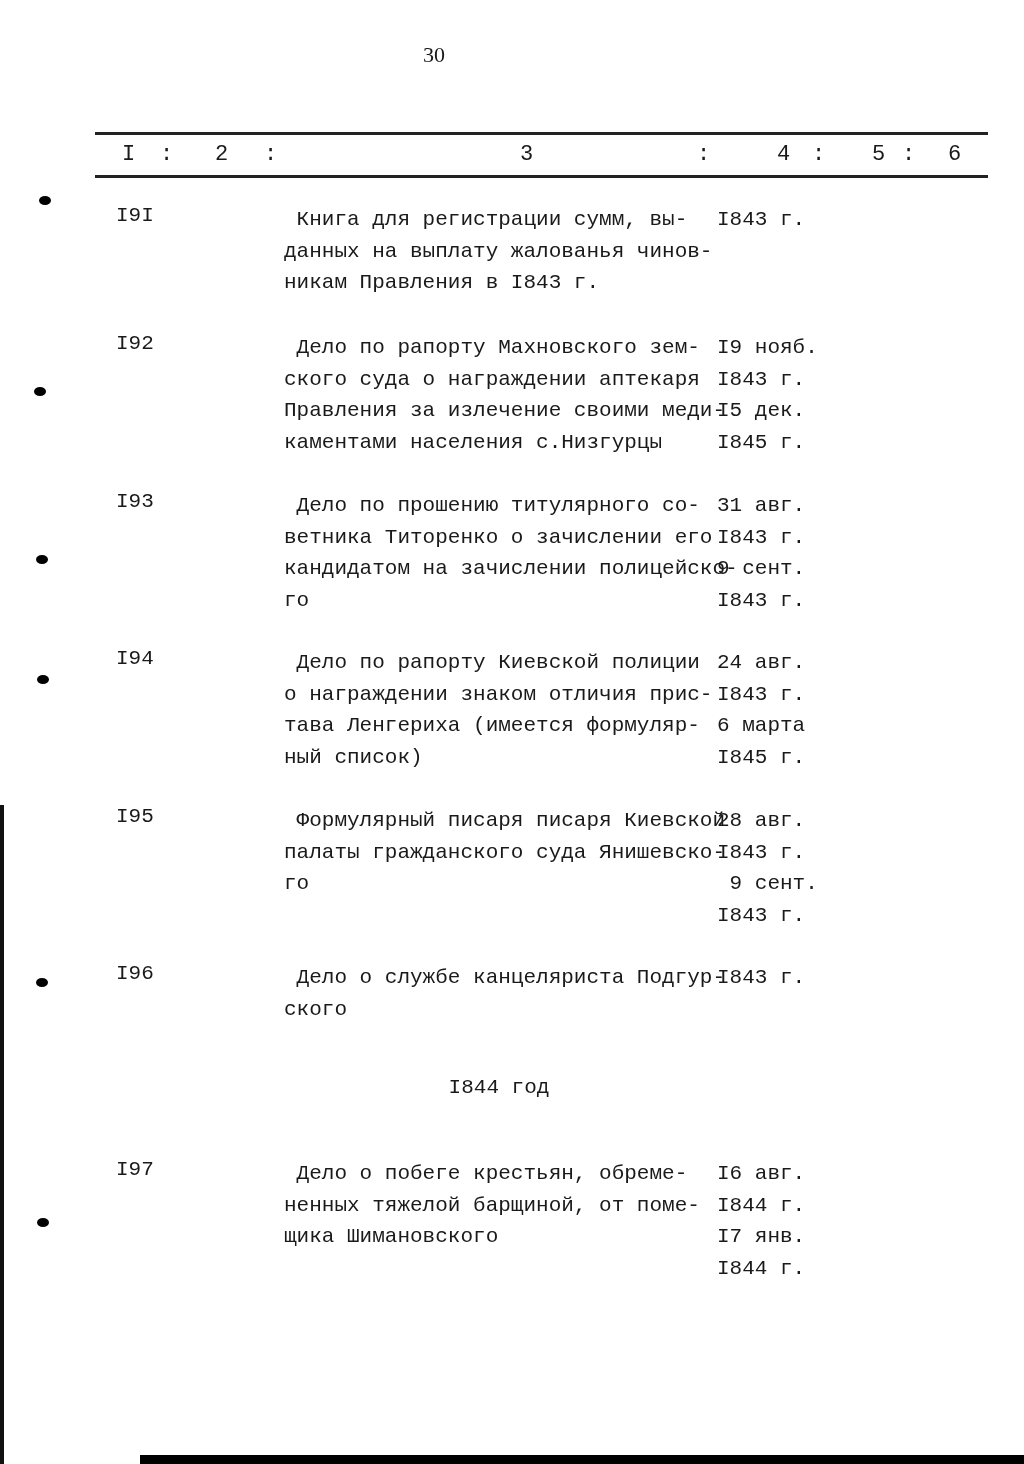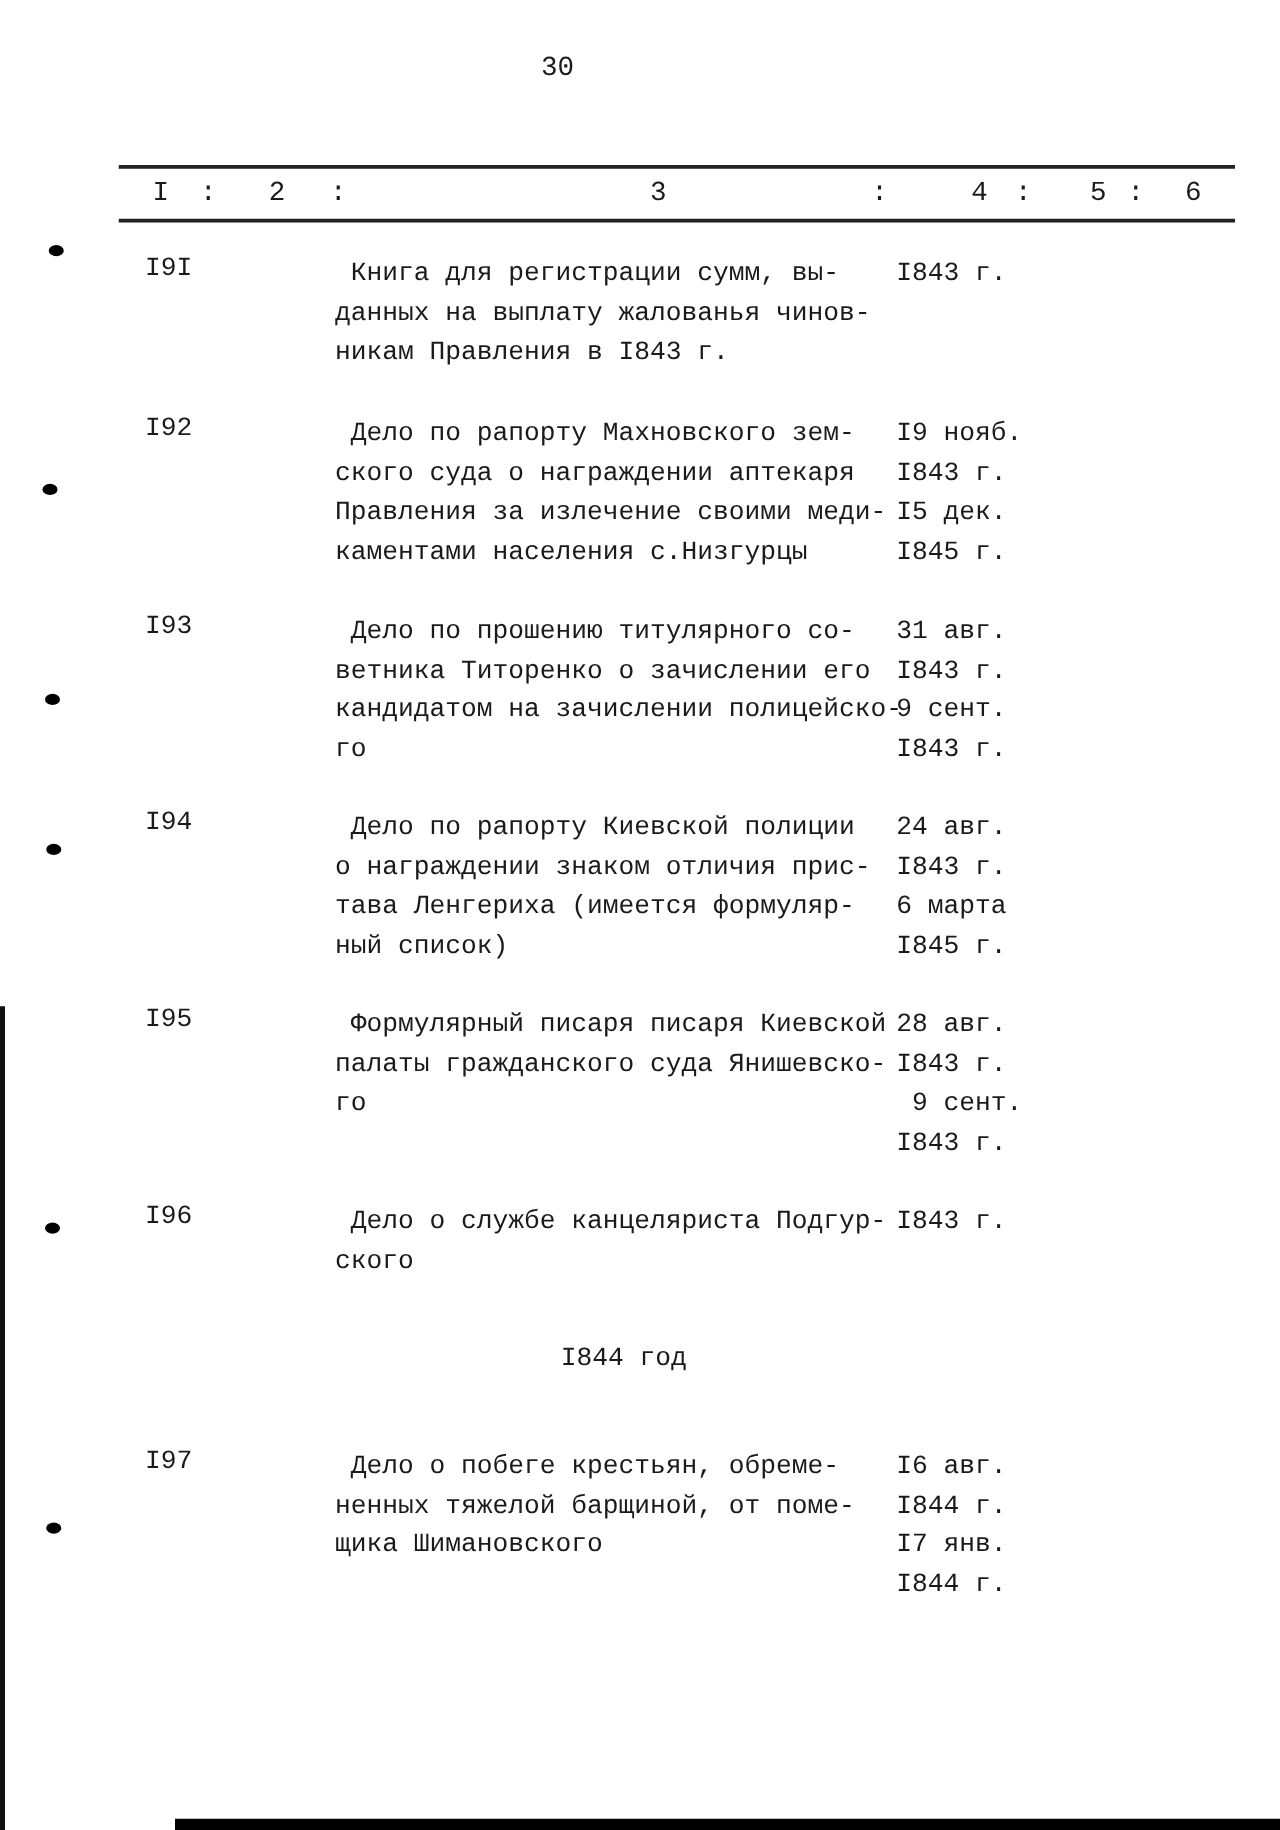--- a/index.html
+++ b/index.html
@@ -1,28 +1,28 @@
 <!DOCTYPE html>
 <html><head>
 <meta charset="utf-8">
 <style>
   html, body { margin: 0; padding: 0; }
   body {
     width: 1024px; height: 1464px; background: #ffffff; position: relative; overflow: hidden;
     font-family: "Liberation Mono", "DejaVu Sans Mono", monospace; color: #1a1a1a;
   }
-  .page-number { position: absolute; top: 42px; left: 12px; width: 868px; text-align: center; font-size: 22px; }
+  .page-number { position: absolute; top: 42px; left: 0; width: 868px; text-align: center; font-size: 22px; font-family: Liberation Serif, serif; }
   .rule { position: absolute; left: 95px; width: 893px; height: 3px; background: #222; }
   .rule.top { top: 132px; }
   .rule.bottom { top: 175px; }
   .header-row { position: absolute; top: 142px; left: 0; width: 1024px; height: 26px; font-size: 22px; }
   .header-row span { position: absolute; }
   .entry { position: absolute; left: 0; width: 1024px; font-size: 21px; }
   .entry .num { position: absolute; left: 116px; top: 0; text-align: center; }
-  .entry .desc { position: absolute; left: 268px; top: 0; white-space: pre; line-height: 31.5px; }
+  .entry .desc { position: absolute; left: 284px; top: 0; white-space: pre; line-height: 31.5px; }
   .entry .dates { position: absolute; left: 717px; top: 0; white-space: pre; line-height: 31.5px; }
   .section-title { position: absolute; top: 1076px; left: 0; width: 1024px; text-align: center; font-size: 21px; padding-left: 0; }
   .section-title span { position: relative; left: -13px; }
   .hole { position: absolute; width: 12px; height: 9px; background: #000; border-radius: 50%; }
   .left-edge { position: absolute; left: 0; top: 805px; width: 4px; height: 659px; background: #111; }
   .bottom-edge { position: absolute; left: 140px; top: 1455px; width: 884px; height: 9px; background: #000; }
 </style>
 </head>
 <body>
 

